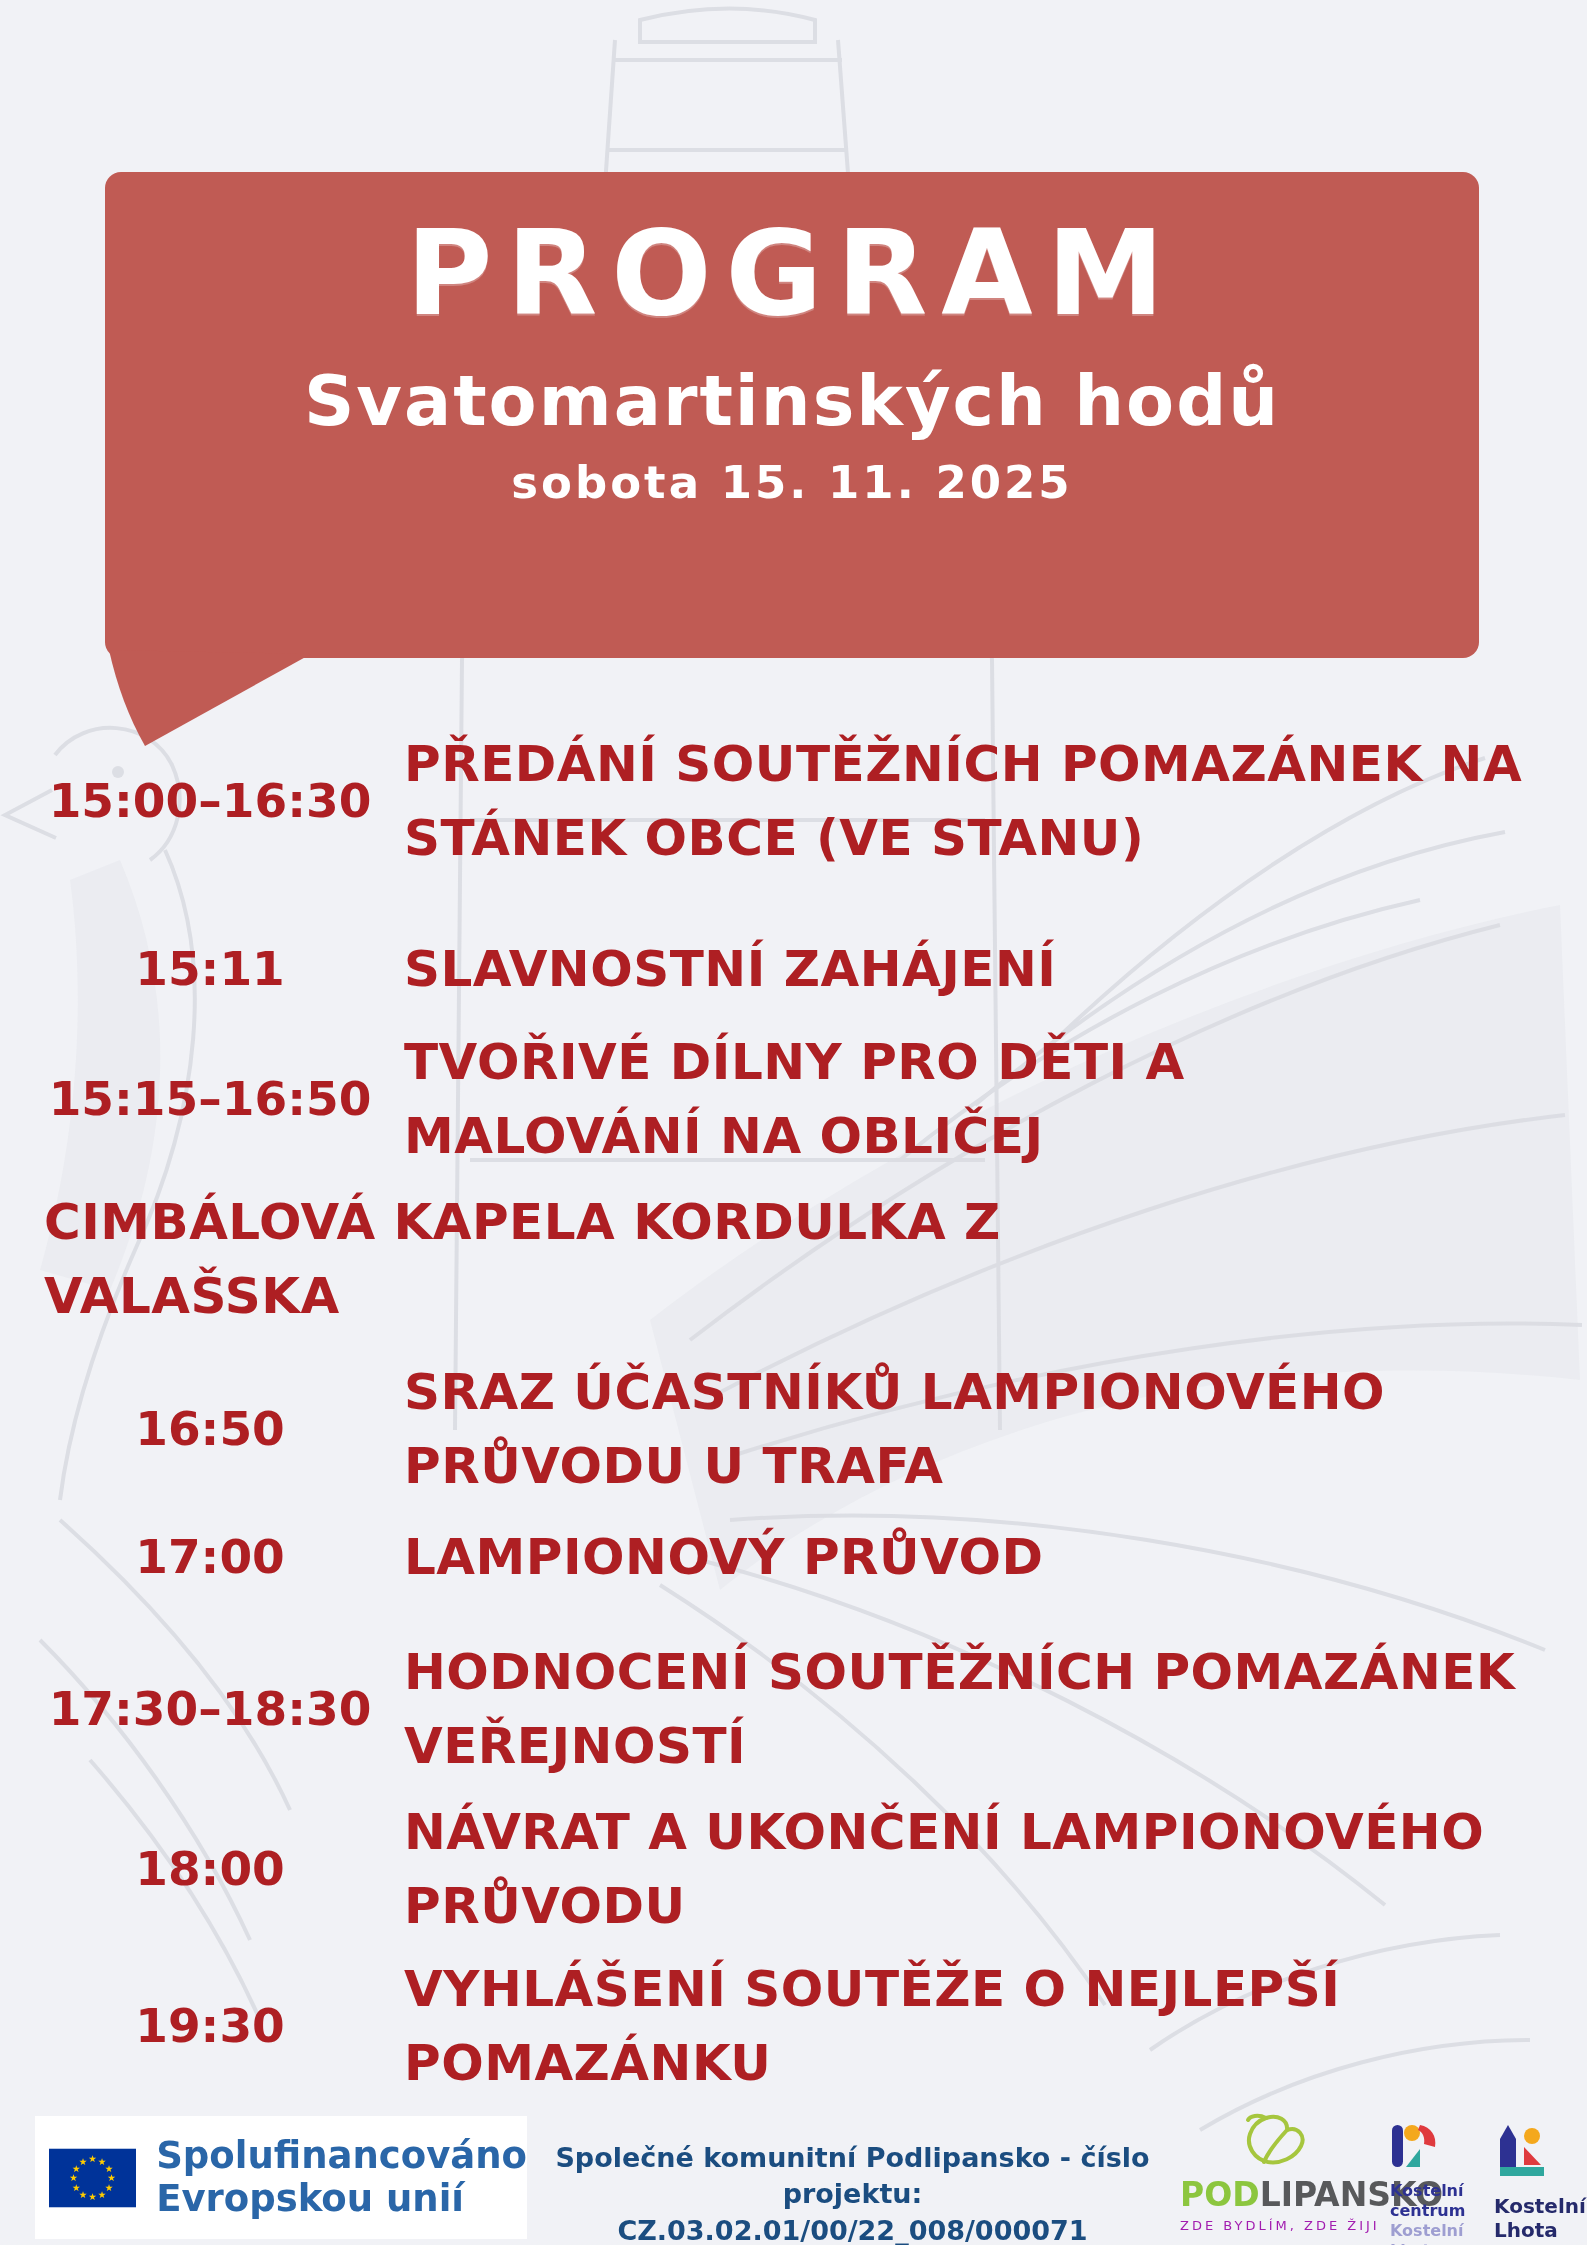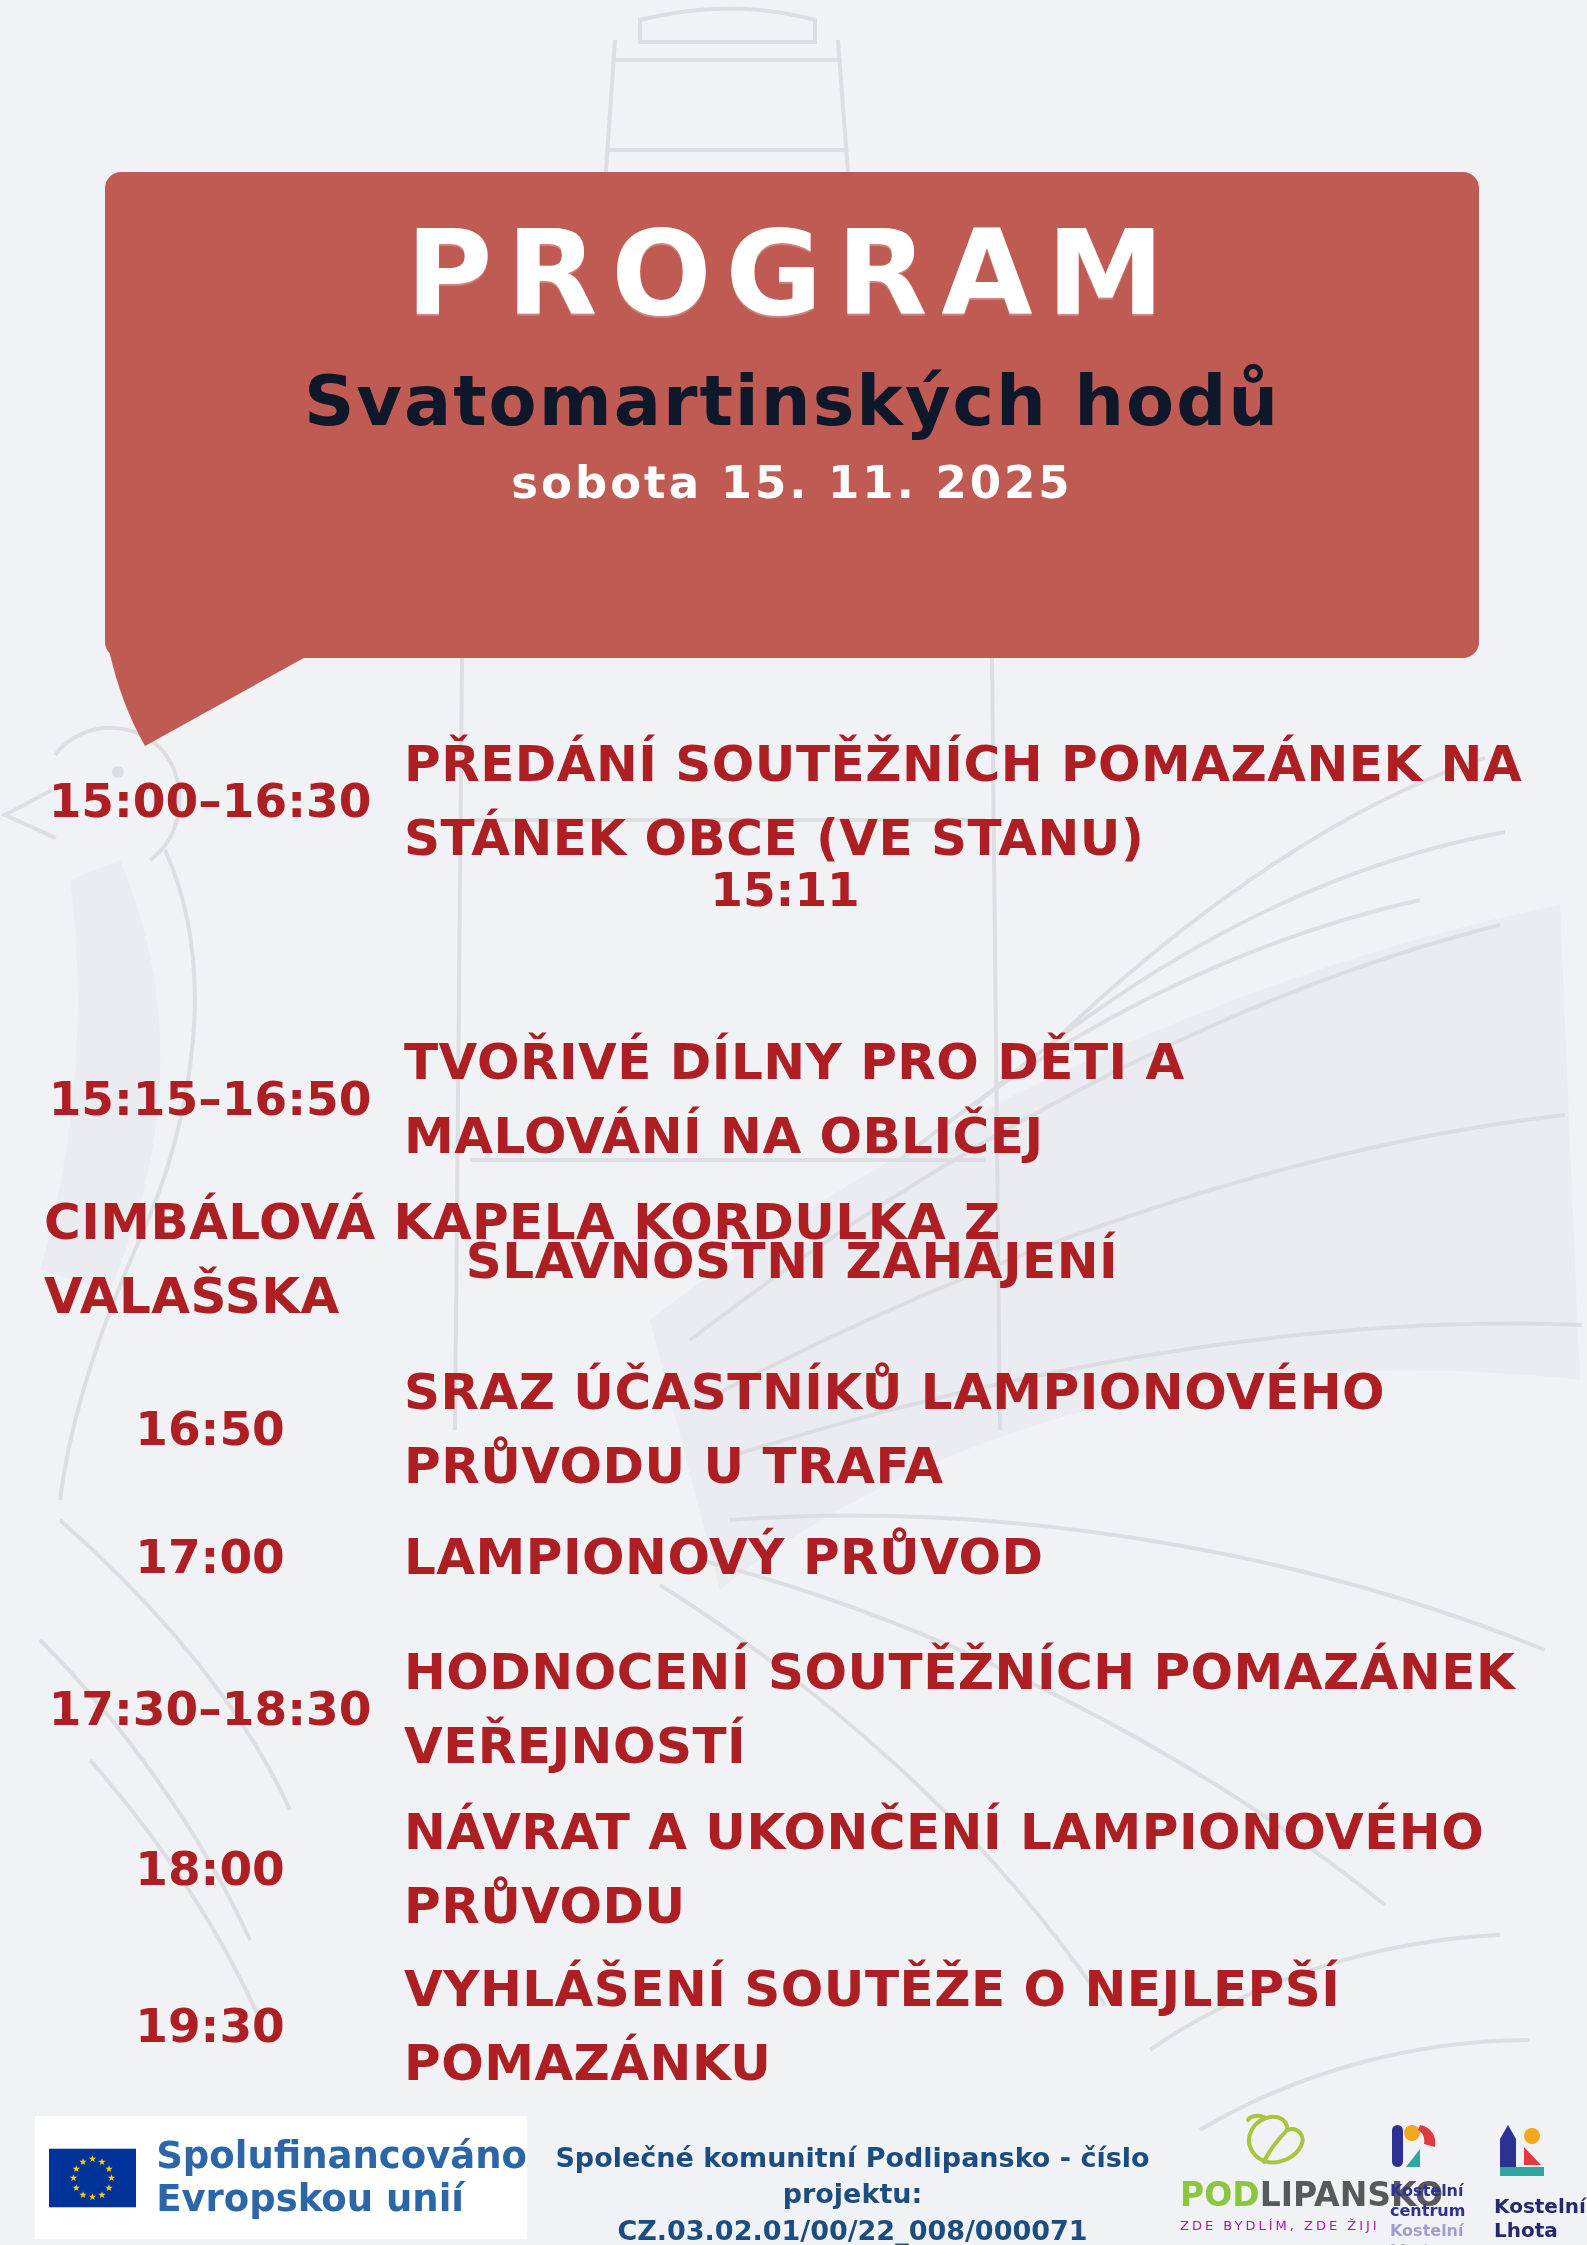--- a/index.html
+++ b/index.html
@@ -47,21 +47,21 @@
     margin-top: 42px;
     color: #fff;
     font-size: 118px;
     font-weight: bold;
     letter-spacing: 14px;
     line-height: 1;
     text-shadow: 0 2px 0 rgba(255,255,255,0.25);
   }
   .subtitle {
     margin-top: 34px;
-    color: #0f172a;
+    color: #ffffff;
     font-size: 70px;
     font-weight: bold;
     letter-spacing: 2px;
     line-height: 1;
   }
   .date-line {
     margin-top: 24px;
     color: #fff;
     font-size: 45px;
     font-weight: bold;
@@ -219,21 +219,21 @@
     <div class="title">PROGRAM</div>
     <div class="subtitle">Svatomartinských hodů</div>
     <div class="date-line">sobota 15. 11. 2025</div>
   </div>
 
   <div class="schedule" id="schedule">
       <div class="row" style="top: 727px;">
       <div class="time">15:00–16:30</div>
       <div class="desc">PŘEDÁNÍ SOUTĚŽNÍCH POMAZÁNEK NA<br>STÁNEK OBCE (VE STANU)</div>
     </div>
-      <div class="row" style="top: 864px; flex-direction: column;">
+      <div class="row" style="top: 932px;">
       <div class="time">15:11</div>
       <div class="desc">SLAVNOSTNÍ ZAHÁJENÍ</div>
     </div>
       <div class="row" style="top: 1025px;">
       <div class="time">15:15–16:50</div>
       <div class="desc">TVOŘIVÉ DÍLNY PRO DĚTI A<br>MALOVÁNÍ NA OBLIČEJ</div>
     </div>
       <div class="row" style="top: 1185px;">
       <div class="desc">CIMBÁLOVÁ KAPELA KORDULKA Z<br>VALAŠSKA</div>
     </div>

